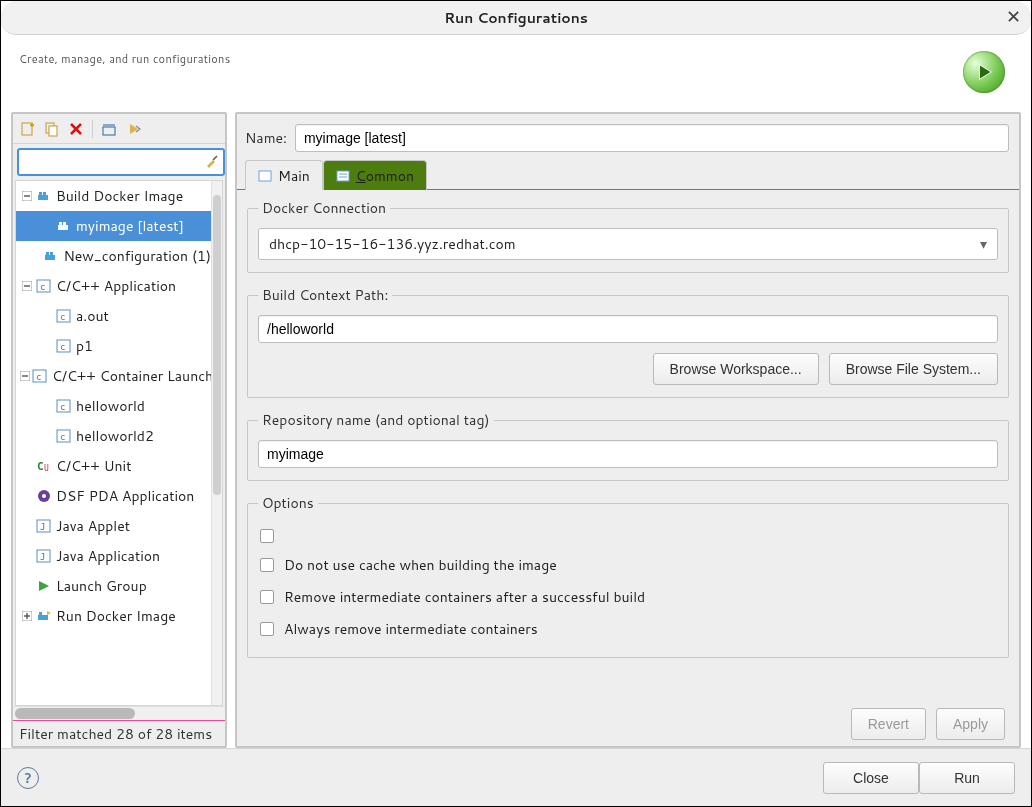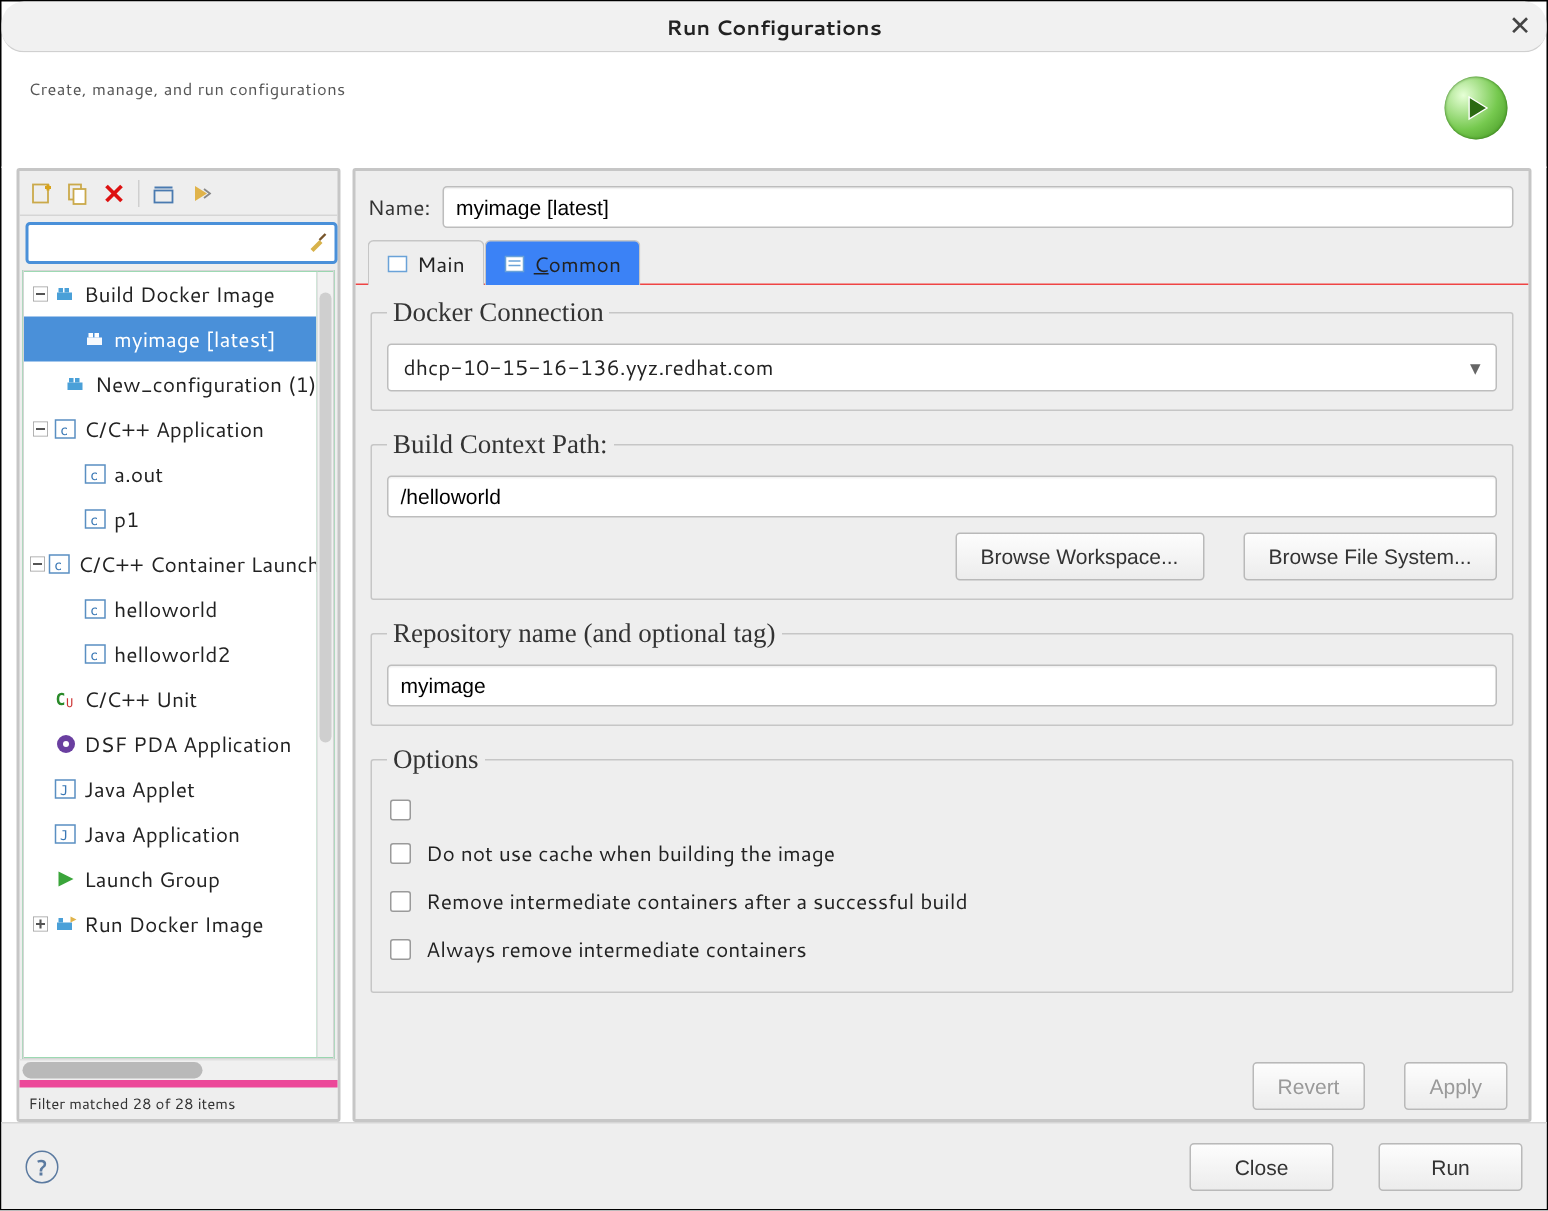--- a/index.html
+++ b/index.html
@@ -24,45 +24,45 @@
   .tree-scrollbar { width:12px; background:#f1f1f1; border-left:1px solid #e0e0e0; position:relative; }
   .tree-scrollbar .thumb { position:absolute; left:1px; right:1px; top:14px; height:300px; background:#cfcfcf; border-radius:6px; }
   .tree-row { display:flex; align-items:center; height:30px; padding-left:4px; white-space:nowrap; }
   .tree-row.selected { background:#4a90d9; color:#fff; }
   .tw { width:14px; height:14px; display:flex; align-items:center; justify-content:center; margin-right:2px; }
   .tw.none { visibility:hidden; }
   .indent1 { width:18px; display:inline-block; }
   .tree-label { margin-left:4px; }
   .hscroll { height:14px; background:#f0f0f0; border-top:1px solid #e0e0e0; position:relative; }
   .hscroll .hthumb { position:absolute; top:1px; bottom:1px; left:2px; width:120px; background:#b9b9b9; border-radius:6px; }
-  .status { height:26px; display:flex; align-items:center; padding:2px 6px; color:#333; font-size:10px; border-top:5px solid #ec4899; background:#eeeeee; }
+  .status { height:26px; display:flex; align-items:center; padding:2px 6px; color:#333; font-size:14px; border-top:1px solid #ec4899; background:#eeeeee; }
   .right-panel { flex:1 1 auto; display:flex; flex-direction:column; border:2px solid #c6c6c6; border-radius:2px; background:#eeeeee; overflow:hidden; }
   .name-row { display:flex; align-items:center; gap:8px; padding:10px 10px 8px 8px; }
   .name-row label { color:#333; }
   .text-input { flex:1 1 auto; height:28px; border:1px solid #bdbdbd; border-radius:3px; background:#fff; padding:0 8px; font-size:14px; box-shadow: inset 0 1px 1px rgba(0,0,0,0.06); }
   .tabs-row { display:flex; align-items:flex-end; padding:0 8px; height:30px; gap:0; border-bottom:1px solid #ef4444; }
-  .tab { display:flex; align-items:center; gap:6px; padding:5px 12px 4px 12px; border:1px solid #c6c6c6; border-bottom:none; border-radius:4px 4px 0 0; background:#3b82f6; font-size:14px; position:relative; top:1px; }
+  .tab { display:flex; align-items:center; gap:6px; padding:5px 12px 4px 12px; border:1px solid #c6c6c6; border-bottom:none; border-radius:4px 4px 0 0; background:#4d7c0f; font-size:14px; position:relative; top:1px; }
   .tab.active { background:#eeeeee; }
   .tab .tabicon { width:14px; height:14px; display:flex; align-items:center; justify-content:center; }
   .tab .ul { text-decoration: underline; }
   .form-area { padding:8px 10px 10px 10px; display:flex; flex-direction:column; gap:12px; flex:1 1 auto; overflow:auto; }
   fieldset.group { border:1px solid #c6c6c6; border-radius:2px; padding:10px 10px 12px 10px; margin:0; }
-  fieldset.group legend { padding:0 4px; color:#333; font-size:18px;font-family:Liberation Serif, serif; }
+  fieldset.group legend { padding:0 4px; color:#333; font-size:14px; }
   .row { display:flex; align-items:center; gap:8px; }
   .row-right { justify-content:flex-end; }
-  .btn { height:32px; padding:0 16px; border:1px solid #b9b9b9; border-radius:3px; background:linear-gradient(#fdfdfd,#ececec); font-size:14px; color:#333; cursor:pointer;margin-left:16px; }
+  .btn { height:32px; padding:0 16px; border:1px solid #b9b9b9; border-radius:3px; background:linear-gradient(#fdfdfd,#ececec); font-size:14px; color:#333; cursor:pointer; }
   .btn:disabled { color:#9a9a9a; cursor:default; }
   .select { width:100%; height:32px; border:1px solid #bdbdbd; border-radius:3px; background:#fff; display:flex; align-items:center; justify-content:space-between; padding:0 10px; }
   .select .chev { color:#666; }
   .chk-row { display:flex; align-items:center; gap:10px; padding:6px 2px; }
   .chk { width:14px; height:14px; border:1px solid #9a9a9a; border-radius:2px; background:#fff; }
   .apply-row { display:flex; justify-content:flex-end; gap:10px; padding:8px 14px 6px 0; }
   .footer { height:58px; border-top:1px solid #d6d6d6; display:flex; align-items:center; justify-content:space-between; padding:0 16px; background:#eeeeee; }
   .help-circle { width:22px; height:22px; border:1.5px solid #5b7aa0; border-radius:50%; color:#5b7aa0; display:flex; align-items:center; justify-content:center; font-weight:bold; font-size:14px; }
-  .footer-buttons { display:flex; gap:14px; }
+  .footer-buttons { display:flex; }
   .footer-buttons .btn { min-width:96px; }
   .ic { width:16px; height:16px; display:inline-flex; align-items:center; justify-content:center; }
 </style>
 </head>
 <body>
 
 <div class="window">
 
   <div class="titlebar">
     <span style="font-weight:600;">Run Configurations</span>

